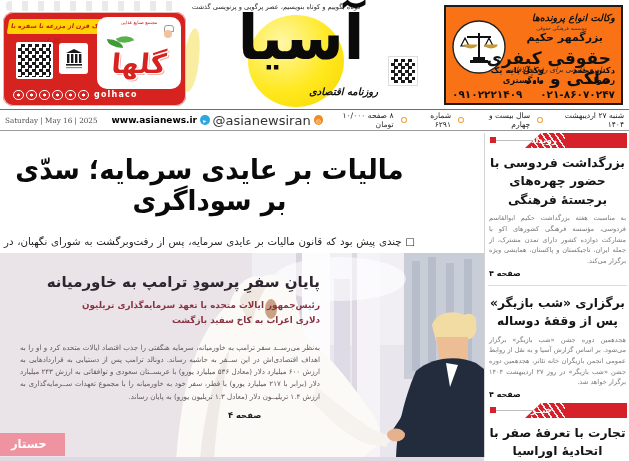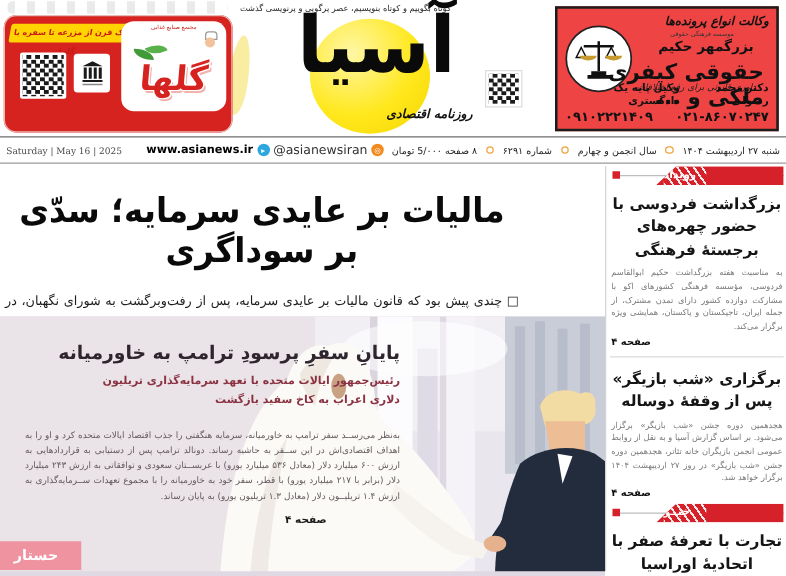--- a/index.html
+++ b/index.html
@@ -42,39 +42,39 @@
   .motto{position:absolute;top:3px;left:6px;right:6px;text-align:left;font-size:6.6px;color:#2b2b2b;direction:rtl;}
   .sun{position:absolute;left:62px;top:15px;width:96px;height:92px;border-radius:50%;
     background:radial-gradient(circle at 35% 30%,#fff7a6,#ffe81e 55%,#f6d600);}
   .mast-title{position:absolute;left:0;right:26px;top:2px;text-align:center;font-size:60px;
     font-weight:bold;color:#0a0a0a;transform:scaleY(1.04);}
   .mast-sub{position:absolute;right:64px;top:86px;font-size:10px;font-weight:bold;font-style:italic;
     color:#111;direction:rtl;}
   .mast-qr{position:absolute;left:202px;top:56px;width:24px;height:24px;border:1px solid #ddd;}
   
   .legal{position:absolute;left:444px;top:5px;width:179px;height:100px;border:2px solid #1c1c1c;
-    background:#ef4444;direction:rtl;box-sizing:border-box;}
+    background:#f97316;direction:rtl;box-sizing:border-box;}
   .legal .head{position:absolute;right:6px;top:5px;font-size:9.6px;font-weight:bold;font-style:italic;}
   .legal .emblem{position:absolute;left:5px;top:12px;width:56px;height:56px;}
   .legal .institute{position:absolute;right:34px;top:18px;font-size:5px;color:#333;}
   .legal .brand{position:absolute;right:18px;top:24px;font-size:11px;font-weight:bold;}
   .legal .services{position:absolute;right:10px;top:41px;font-size:17px;font-weight:bold;}
   .legal .arbitration{position:absolute;right:16px;top:58px;font-size:7.2px;font-style:italic;color:#222;}
   .legal .row{position:absolute;right:6px;left:6px;display:flex;justify-content:space-between;}
   .legal .row.names{bottom:18px;font-size:8.4px;font-weight:bold;}
   .legal .row.phones{bottom:3px;font-size:10.5px;font-weight:bold;letter-spacing:.5px;}
   
   .dateline{position:absolute;left:0;right:0;top:109px;height:22px;border-top:1.5px solid #6e6e6e;
     border-bottom:1px solid #9a9a9a;display:flex;align-items:center;padding:0 5px;box-sizing:border-box;background:#fff;}
   .dl-en{font-family:"DejaVu Serif",serif;font-size:7.2px;color:#4a4a4a;width:112px;}
   .dl-site{font-size:9px;font-weight:bold;color:#000;}
   .dl-icon{width:10px;height:10px;border-radius:50%;background:#2ea6de;display:inline-flex;align-items:center;
     justify-content:center;color:#fff;font-size:6px;margin:0 3px;}
   .dl-icon.eitaa{background:#f28a1e;}
-  .dl-handle{font-size:10px;color:#333;}
+  .dl-handle{font-size:13px;color:#333;}
   .dl-fa{margin-left:auto;display:flex;direction:rtl;align-items:center;gap:7px;font-size:7.6px;color:#1c1c1c;}
   .odot{width:4.5px;height:4.5px;border:1.6px solid #f0a23c;border-radius:50%;background:#fff;display:inline-block;}
   
   .vline{position:absolute;left:484px;top:133px;bottom:4px;width:1px;background:#d4d4d4;}
   
   .rcol{position:absolute;left:488px;right:2px;top:133px;bottom:0;direction:rtl;}
   .seclabel{position:relative;height:15px;margin-bottom:5px;}
   .seclabel .line{position:absolute;left:2px;right:0;top:7px;height:1px;background:#bdbdbd;}
   .seclabel .sq{position:absolute;left:2px;top:4px;width:6px;height:6px;background:#d6212a;}
   .seclabel .banner{position:absolute;right:0;top:0;width:102px;height:15px;background:#d6212a;
@@ -133,20 +133,29 @@
       <svg width="20" height="22" viewBox="0 0 20 22">
         <path d="M2 5 L10 1 L18 5 Z" fill="#1a1a1a"></path>
         <rect x="3" y="6" width="2.4" height="9" fill="#1a1a1a"></rect>
         <rect x="7" y="6" width="2.4" height="9" fill="#1a1a1a"></rect>
         <rect x="11" y="6" width="2.4" height="9" fill="#1a1a1a"></rect>
         <rect x="15" y="6" width="2.4" height="9" fill="#1a1a1a"></rect>
         <rect x="2" y="16" width="16" height="1.6" fill="#1a1a1a"></rect>
         <rect x="2" y="19" width="16" height="1.2" fill="#888"></rect>
       </svg>
     </div>
+    <div class="social">
+      <i></i>
+        <i></i>
+        <i></i>
+        <i></i>
+        <i></i>
+        <i></i>
+      <span class="site">golhaco</span>
+    </div>
   </div>
 
   <div class="masthead">
     <div class="motto">کوتاه بگوییم و کوتاه بنویسیم، عصر پرگویی و پرنویسی گذشت</div>
     <div class="sun"></div>
     <div class="mast-title">آسیا</div>
     <div class="mast-sub">روزنامه اقتصادی</div>
     <div class="mast-qr qr">
         <div class="qr-in"></div>
       </div>
@@ -182,25 +191,25 @@
 
   <div class="dateline">
     <span class="dl-en">Saturday | May 16 | 2025</span>
     <span class="dl-site">www.asianews.ir</span>
     <span class="dl-icon">▸</span>
     <span class="dl-handle">@asianewsiran</span>
     <span class="dl-icon eitaa">◎</span>
     <span class="dl-fa">
       <span>شنبه  ۲۷  اردیبهشت  ۱۴۰۴</span>
       <span class="odot"></span>
-      <span>سال انجمن و چهارم</span>
+      <span>سال بیست و چهارم</span>
       <span class="odot"></span>
       <span>شماره ۶۲۹۱</span>
       <span class="odot"></span>
-      <span>۸ صفحه 5/۰۰۰ تومان</span>
+      <span>۸ صفحه ۱۰/۰۰۰ تومان</span>
     </span>
   </div>
 
   <div class="vline"></div>
 
   <aside class="rcol">
     <div class="seclabel">
       <span class="line"></span>
         <span class="sq"></span>
       <span class="banner">رویداد</span>

